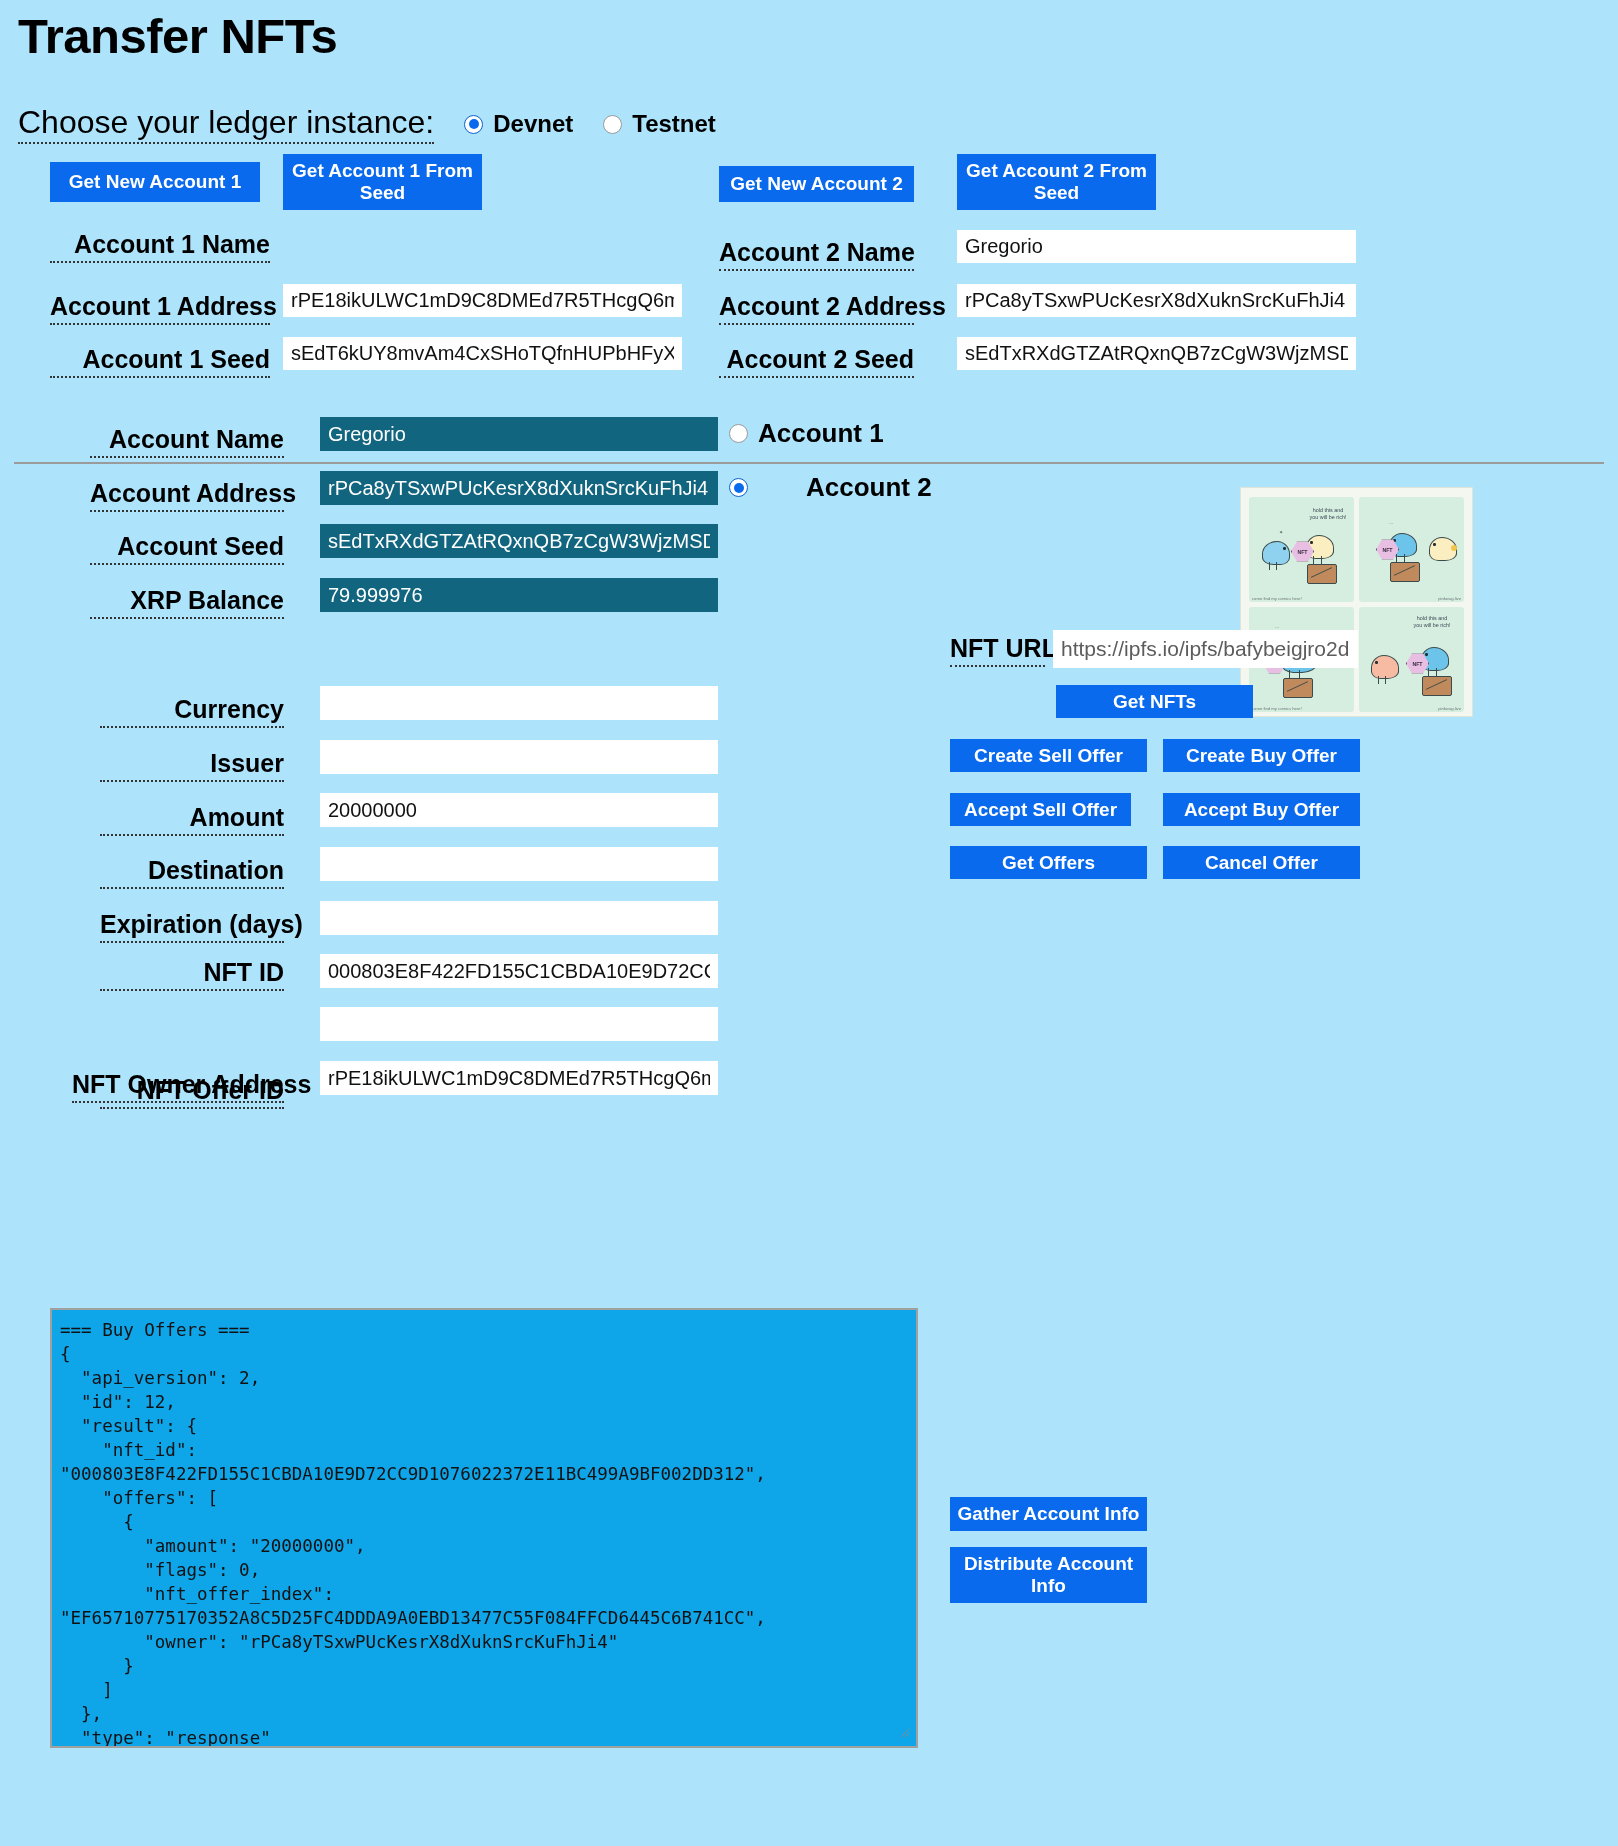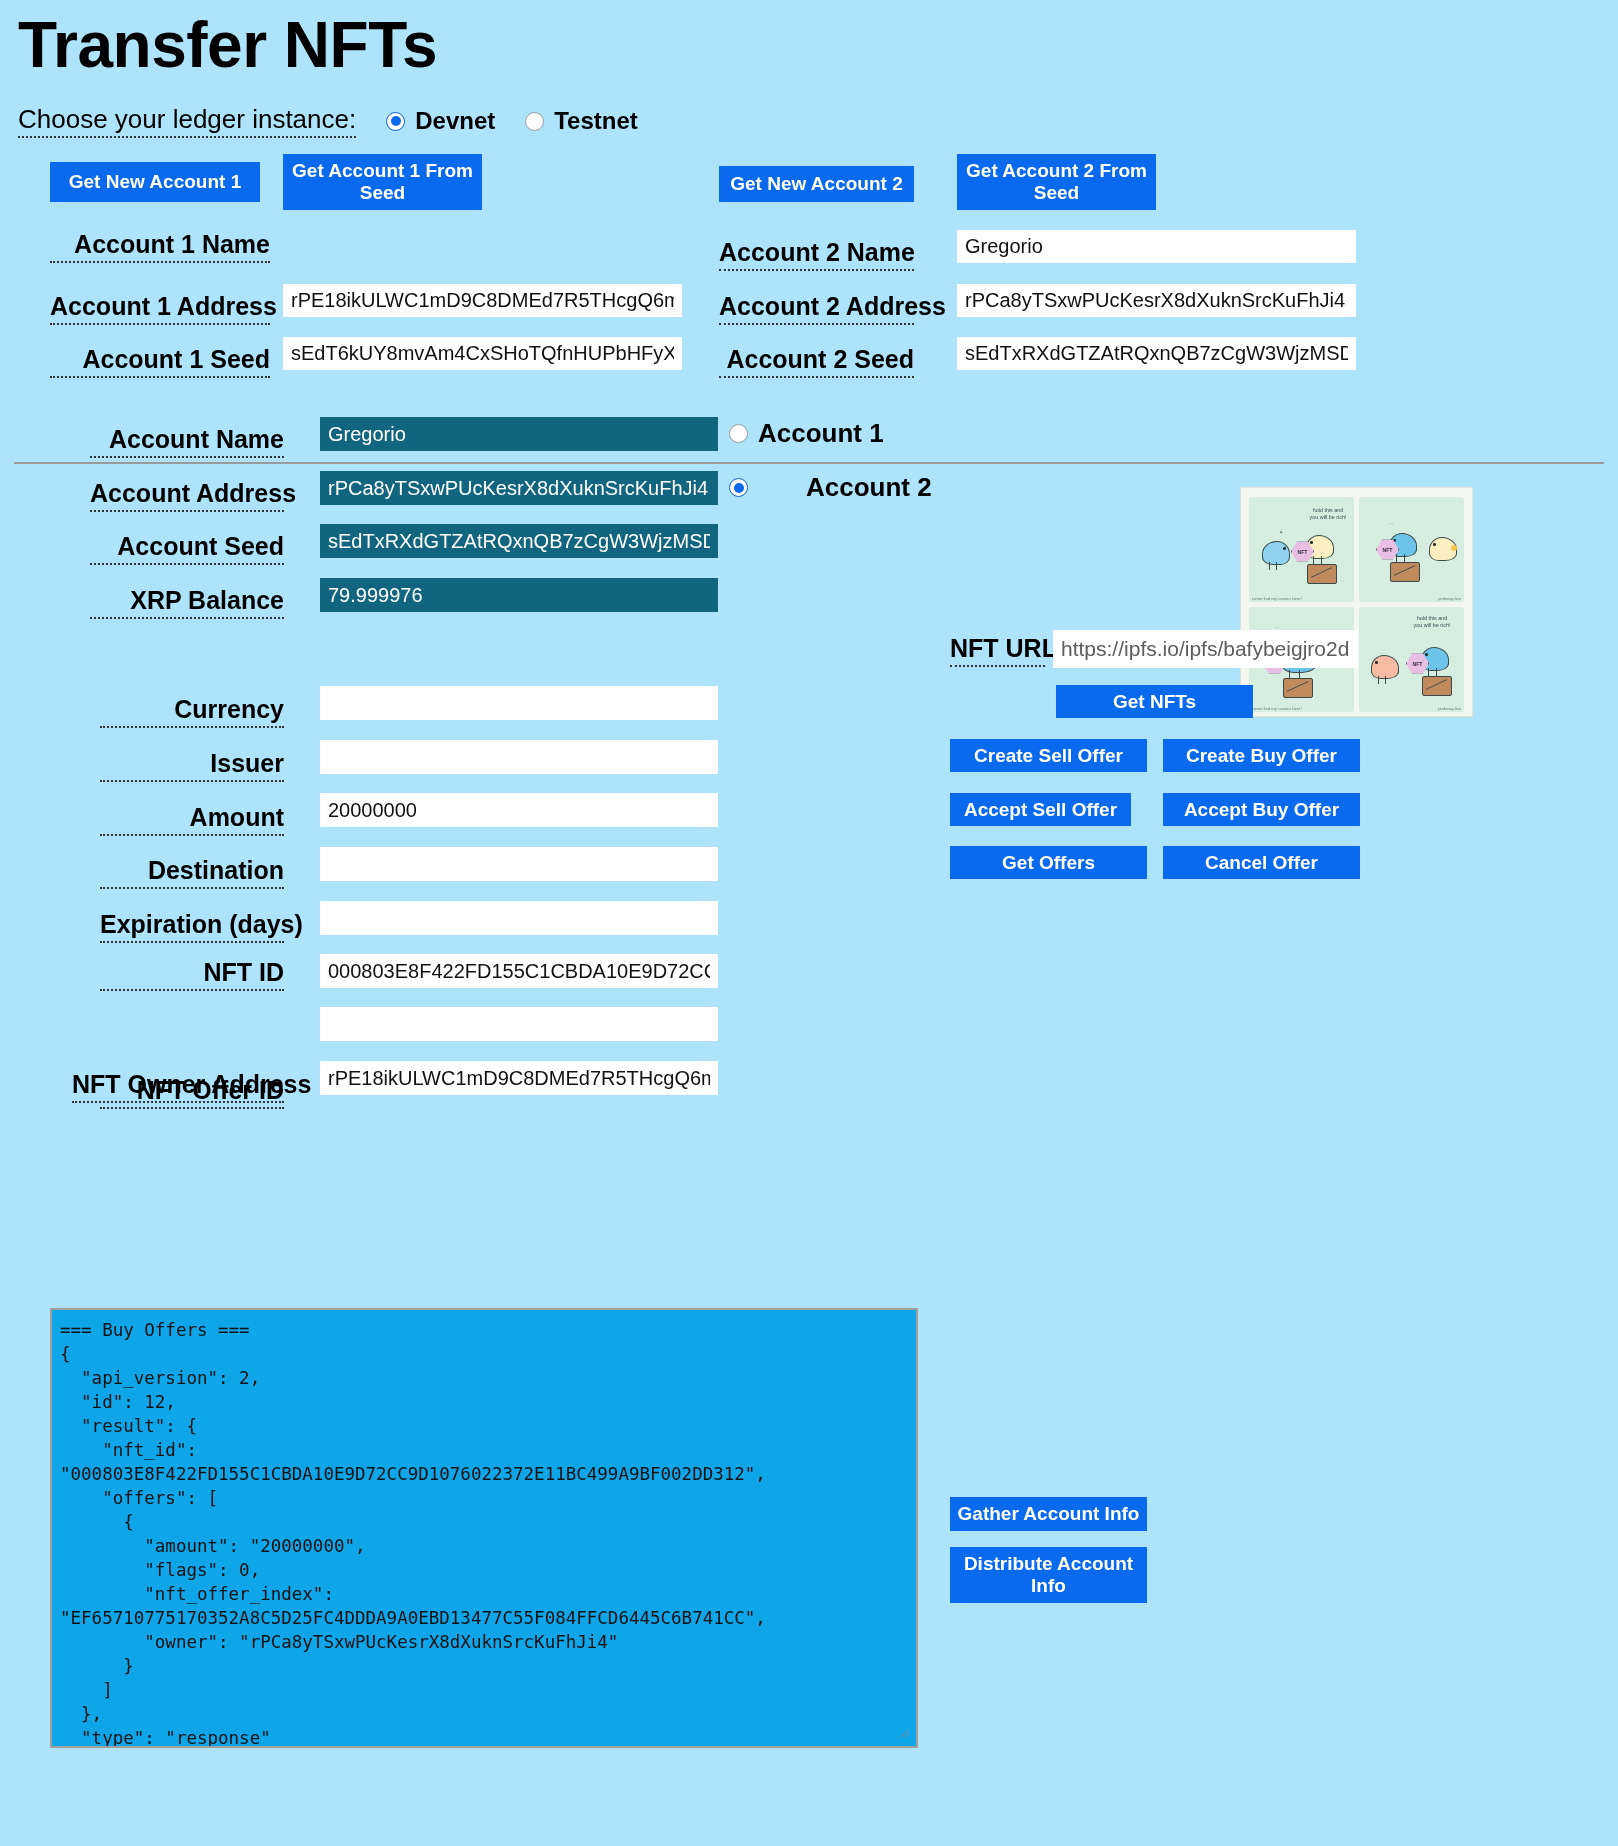--- a/index.html
+++ b/index.html
@@ -14,35 +14,35 @@
     font-family: "Liberation Sans", sans-serif;
     overflow: hidden;
   }
   .page { position: relative; width: 1618px; height: 1846px; }
 
   h1.title {
     position: absolute;
     left: 18px;
     top: 8px;
     margin: 0;
-    font-size: 64px;
+    font-size: 49px;
     font-weight: bold;
     color: #000;
     letter-spacing: -0.5px;
   }
 
   .ledger-row {
     position: absolute;
     left: 18px;
     top: 104px;
     display: flex;
     align-items: center;
   }
   .ledger-label {
-    font-size: 26px;
+    font-size: 32px;
     color: #000;
     border-bottom: 2px dotted #333;
     padding-bottom: 1px;
   }
   .radio-opt {
     display: flex;
     align-items: center;
     margin-left: 30px;
   }
   .radio-opt .rb { margin-right: 10px; }

